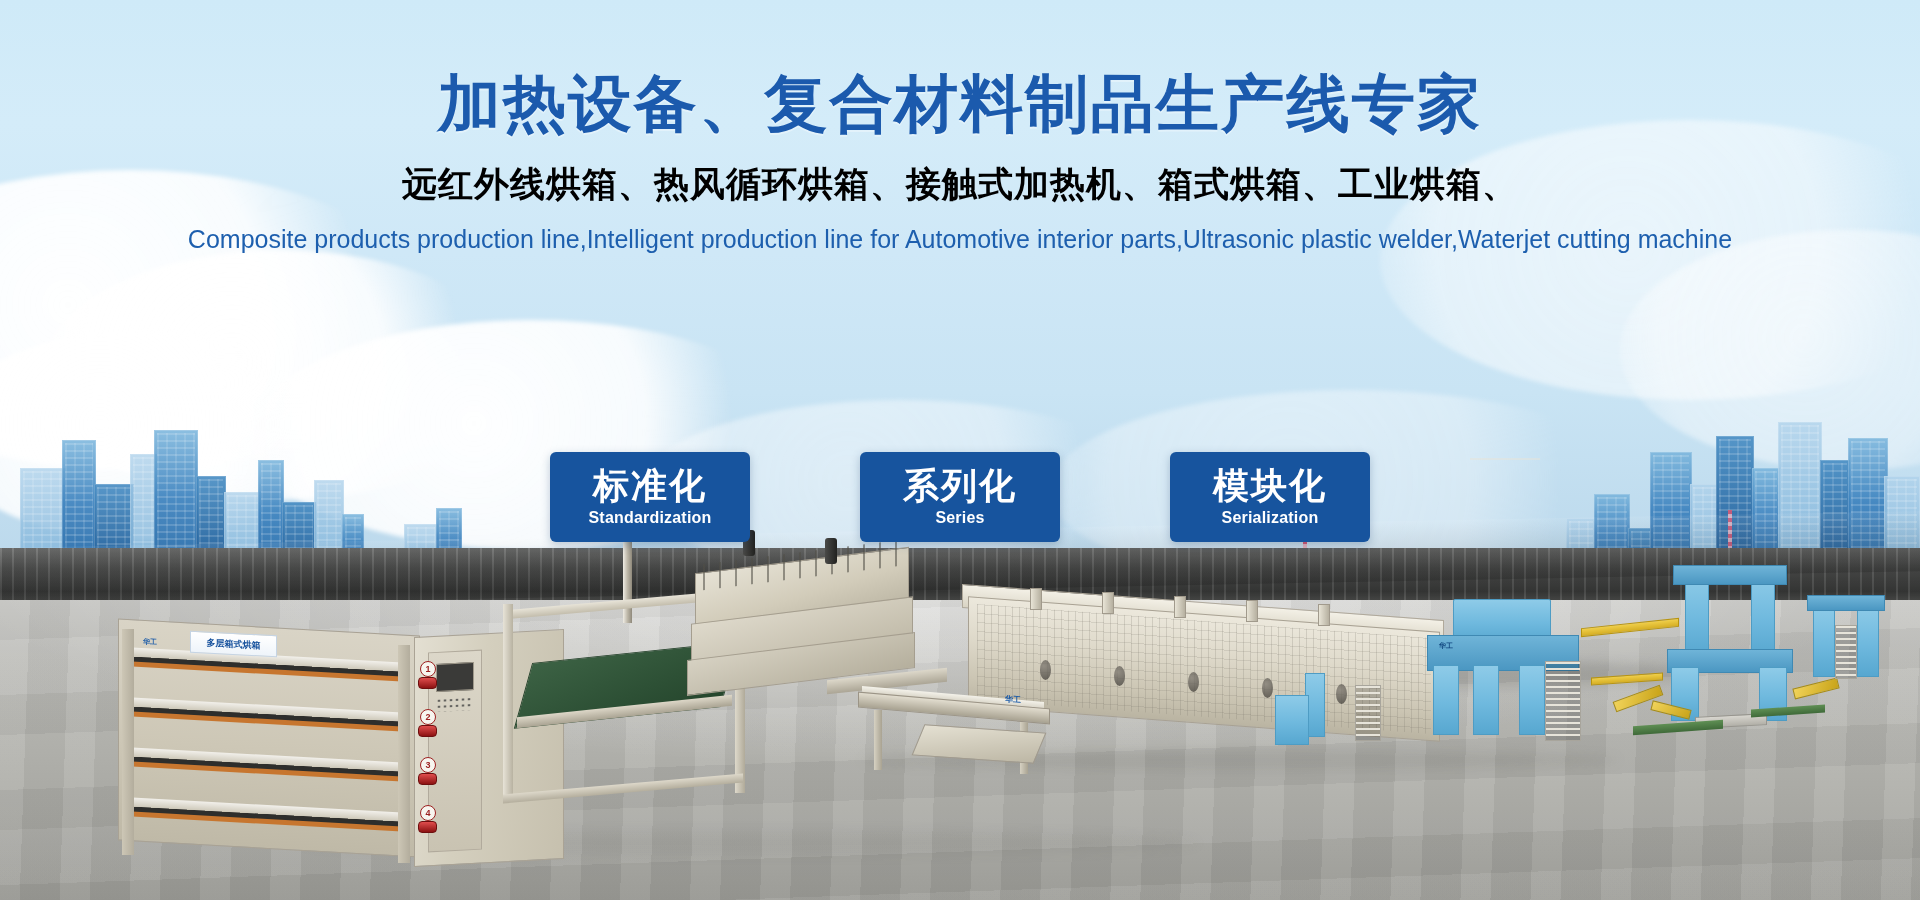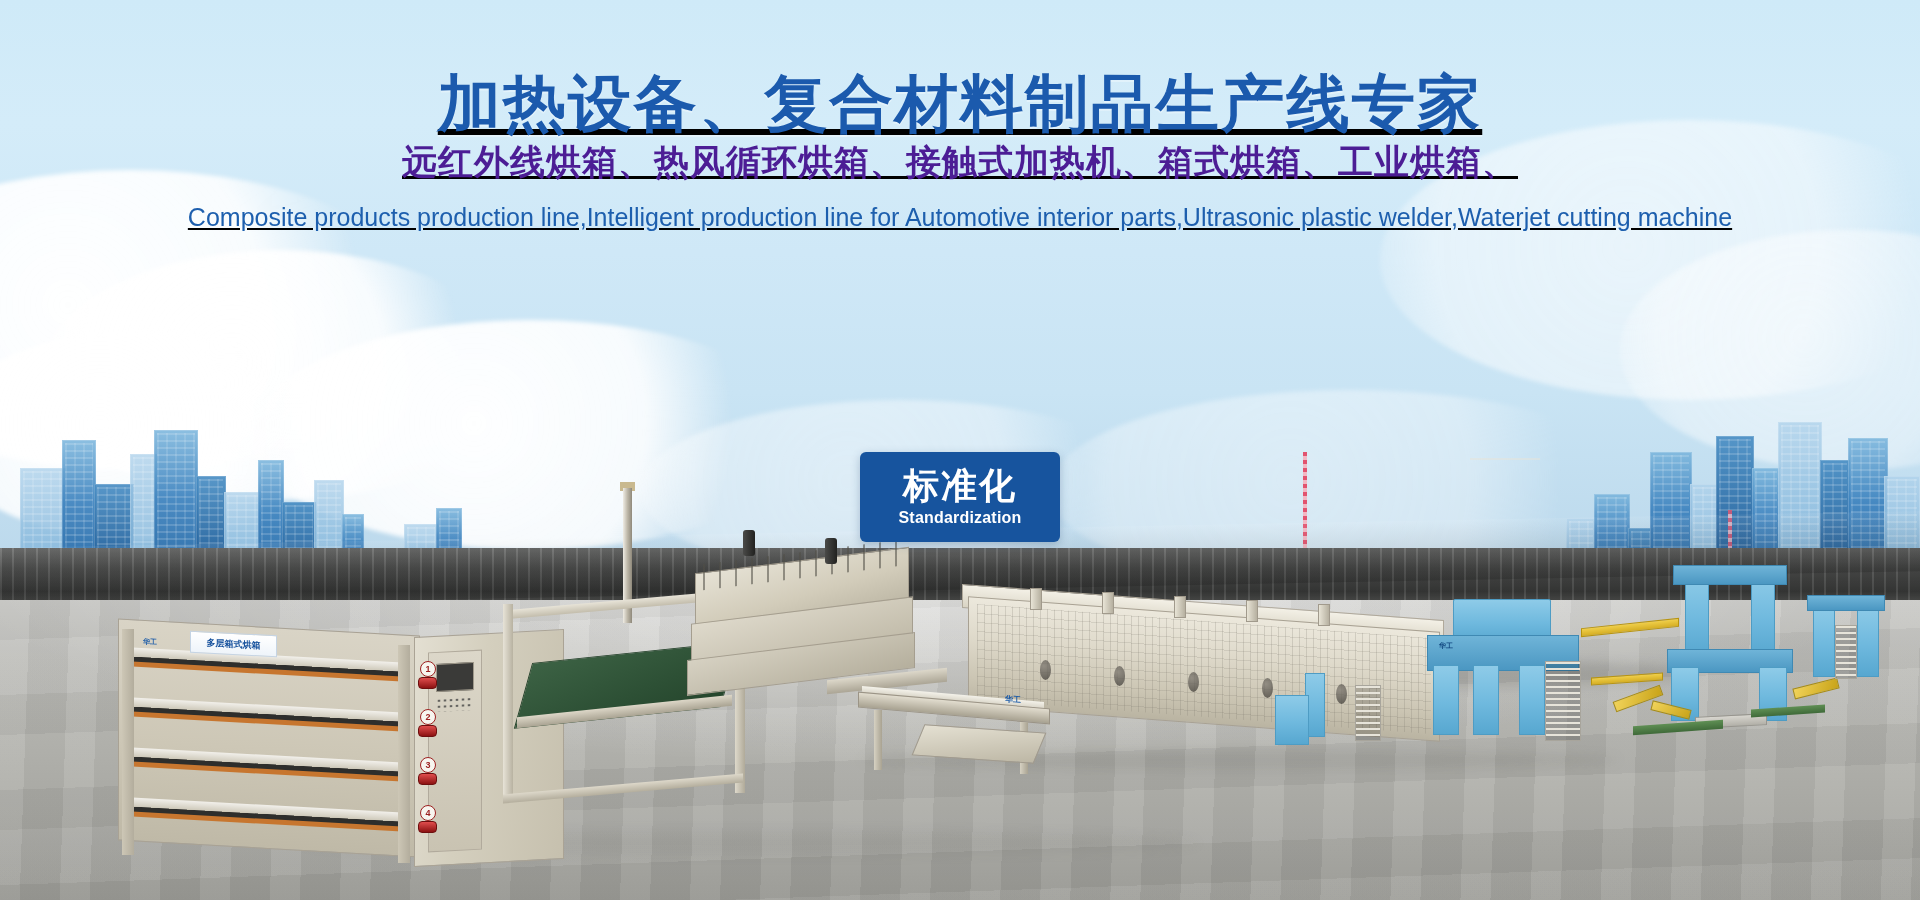--- a/index.html
+++ b/index.html
@@ -66,38 +66,39 @@
   }
   .ground::after{
     content:"";position:absolute;inset:0;
     background:
       repeating-linear-gradient(92deg,rgba(255,255,255,.05) 0 30px,rgba(0,0,0,.035) 30px 70px),
       repeating-linear-gradient(178deg,rgba(0,0,0,.03) 0 40px,rgba(255,255,255,.04) 40px 95px);
   }
   .scuff{position:absolute;border-radius:50%;filter:blur(6px);background:rgba(90,90,88,.22);}
 
   
-  .textwrap{position:absolute;left:0;top:0;width:1920px;text-align:center;text-decoration:underline;}
+  .textwrap{position:absolute;left:0;top:0;width:1920px;text-align:center;}
   .h1{
     margin-top:72px;
     font-size:62px;line-height:64px;font-weight:900;letter-spacing:2px;
     color:#1b5aad;
     text-shadow:0 2px 0 rgba(255,255,255,.35);
     font-family:"DejaVu Sans","Liberation Sans",sans-serif;
     transform:scaleX(1.02);
   }
   .h2{
     margin-top:6px;
     font-size:40px;line-height:44px;font-weight:900;letter-spacing:.2px;
     color:#1b5aad;
     font-family:"DejaVu Sans","Liberation Sans",sans-serif;
   }
   .cn-list{
+    margin-top:22px;
     font-size:35px;line-height:52px;font-weight:700;
-    color:#4c1d95;letter-spacing:1px;
+    color:#000000;letter-spacing:1px;
     font-family:"DejaVu Sans","Liberation Sans",sans-serif;
   }
   .en-list{
     margin-top:10px;
     font-size:25px;line-height:38px;font-weight:400;
     color:#1d5fae;
     font-family:"Liberation Sans","DejaVu Sans",sans-serif;
   }
 
   
@@ -422,15 +423,23 @@
     <div class="en-list">
       <div>Composite products production line,Intelligent production line for Automotive interior parts,Ultrasonic plastic welder,Waterjet cutting machine</div>
     </div>
   </div>
 
   <div class="badges">
     <div class="badge">
       <div class="cn">标准化</div>
       <div class="en">Standardization</div>
     </div>
+    <div class="badge">
+      <div class="cn">系列化</div>
+      <div class="en">Series</div>
+    </div>
+    <div class="badge">
+      <div class="cn">模块化</div>
+      <div class="en">Serialization</div>
+    </div>
   </div>
 
 </div>
 
 </body></html>

